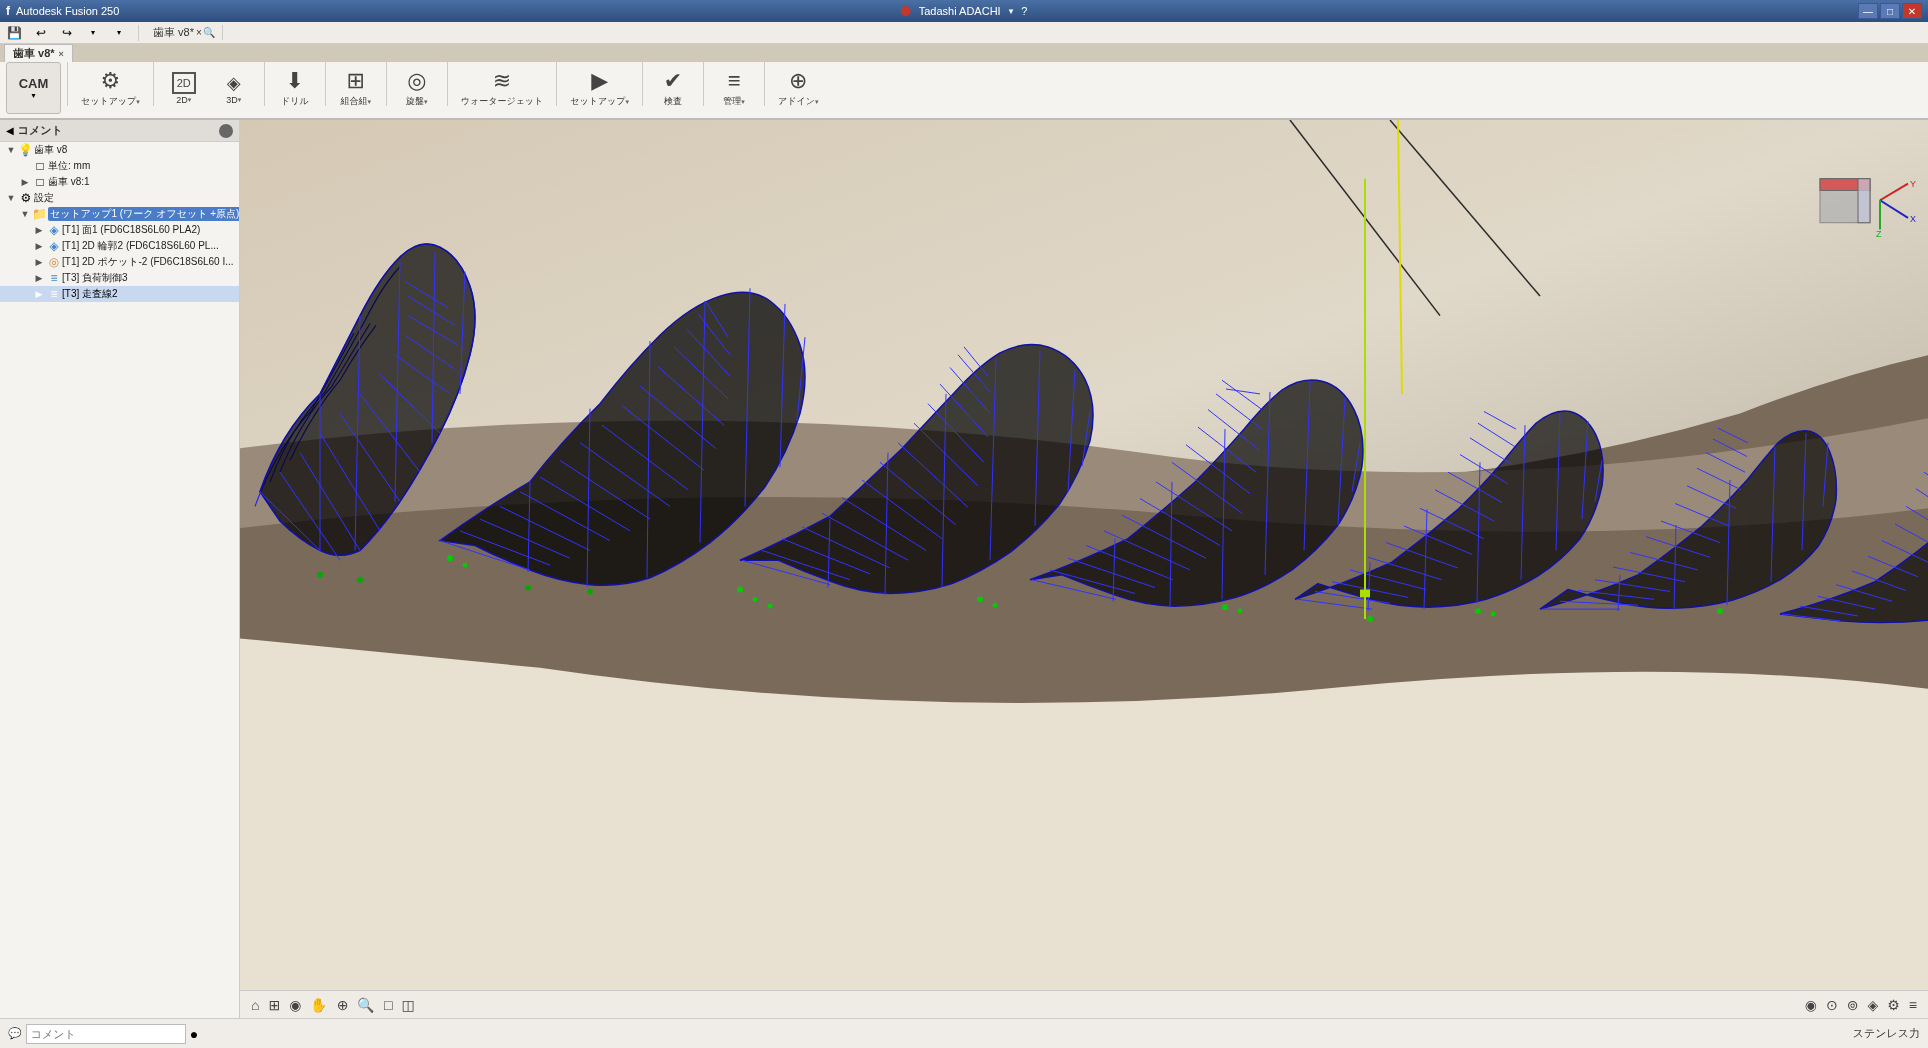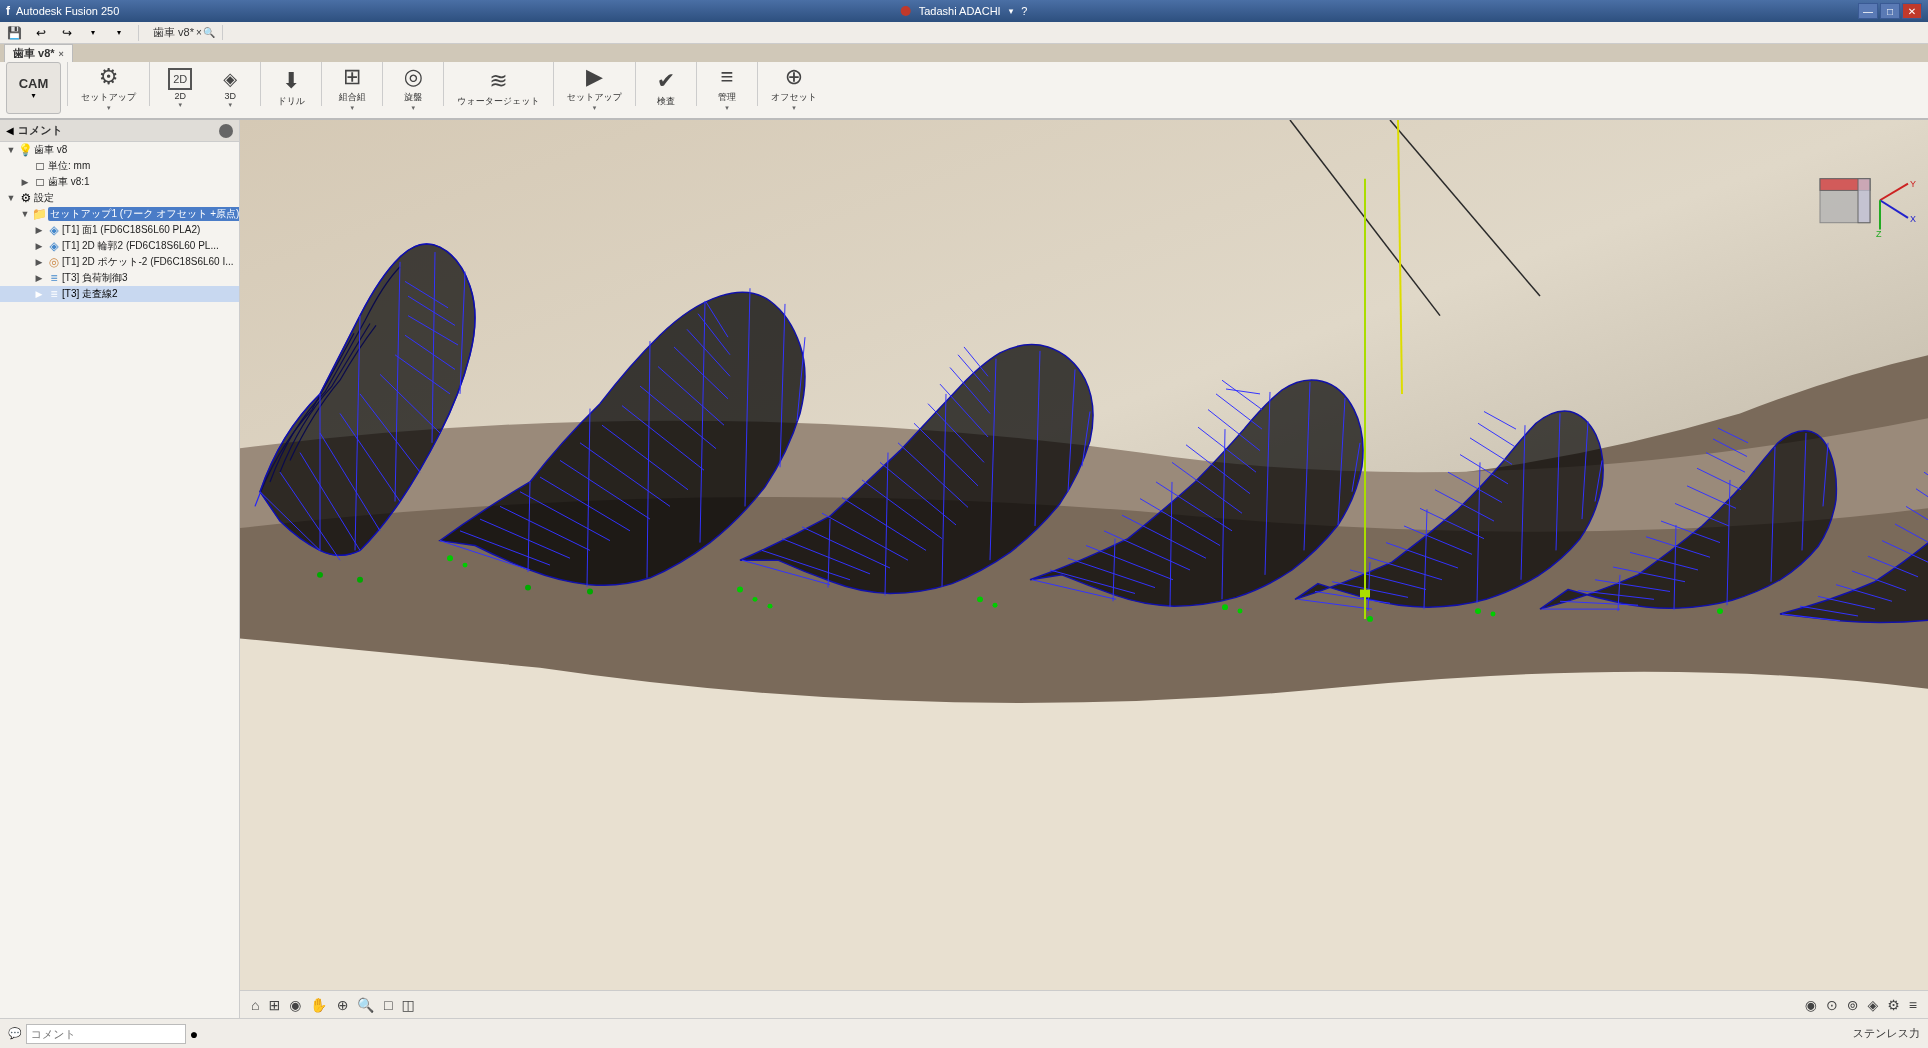--- a/index.html
+++ b/index.html
@@ -58,21 +58,21 @@
     }
     .cam-btn .btn-icon { font-size: 22px; color: #444; margin-bottom: 1px; }
     .cam-btn .btn-label { font-size: 9px; color: #333; white-space: nowrap; }
     .cam-main-btn {
       display: flex; flex-direction: column; align-items: center; justify-content: center;
       padding: 4px 8px; min-width: 55px; height: 52px;
       background: #e8e5e0; border: 1px solid #bbb; border-radius: 3px; cursor: pointer;
     }
     .cam-main-btn .dropdown-arrow { font-size: 8px; }
     .toolbar-sep { width: 1px; height: 44px; background: #ccc; margin: 0 4px; }
-    .btn-with-arrow { display: flex; flex-direction: column; align-items: center; }
+    .btn-with-arrow { display: flex; flex-direction: row; align-items: center; }
     .btn-arr { font-size: 7px; color: #666; }
 
     
     #sidebar {
       position: absolute; top: 120px; left: 0; width: 240px; bottom: 30px;
       background: #f5f3ef; border-right: 1px solid #ccc; overflow-y: auto;
     }
     .tree-item {
       display: flex; align-items: center; padding: 1px 0; cursor: pointer; white-space: nowrap;
     }
@@ -252,21 +252,21 @@
     <div class="btn-with-arrow">
       <span class="btn-label">管理</span>
       <span class="btn-arr">▾</span>
     </div>
   </div>
   <div class="toolbar-sep"></div>
 
   <div class="cam-btn">
     <span class="btn-icon">⊕</span>
     <div class="btn-with-arrow">
-      <span class="btn-label">オフセット</span>
+      <span class="btn-label">アドイン</span>
       <span class="btn-arr">▾</span>
     </div>
   </div>
 </div>
 
 <div id="sidebar">
   <div id="browser-header">
     <div style="display:flex;align-items:center;gap:4px;">
       <span style="font-size:10px;cursor:pointer;">◀</span>
       <span style="font-size:11px;font-weight:bold;color:#333;">コメント</span>

